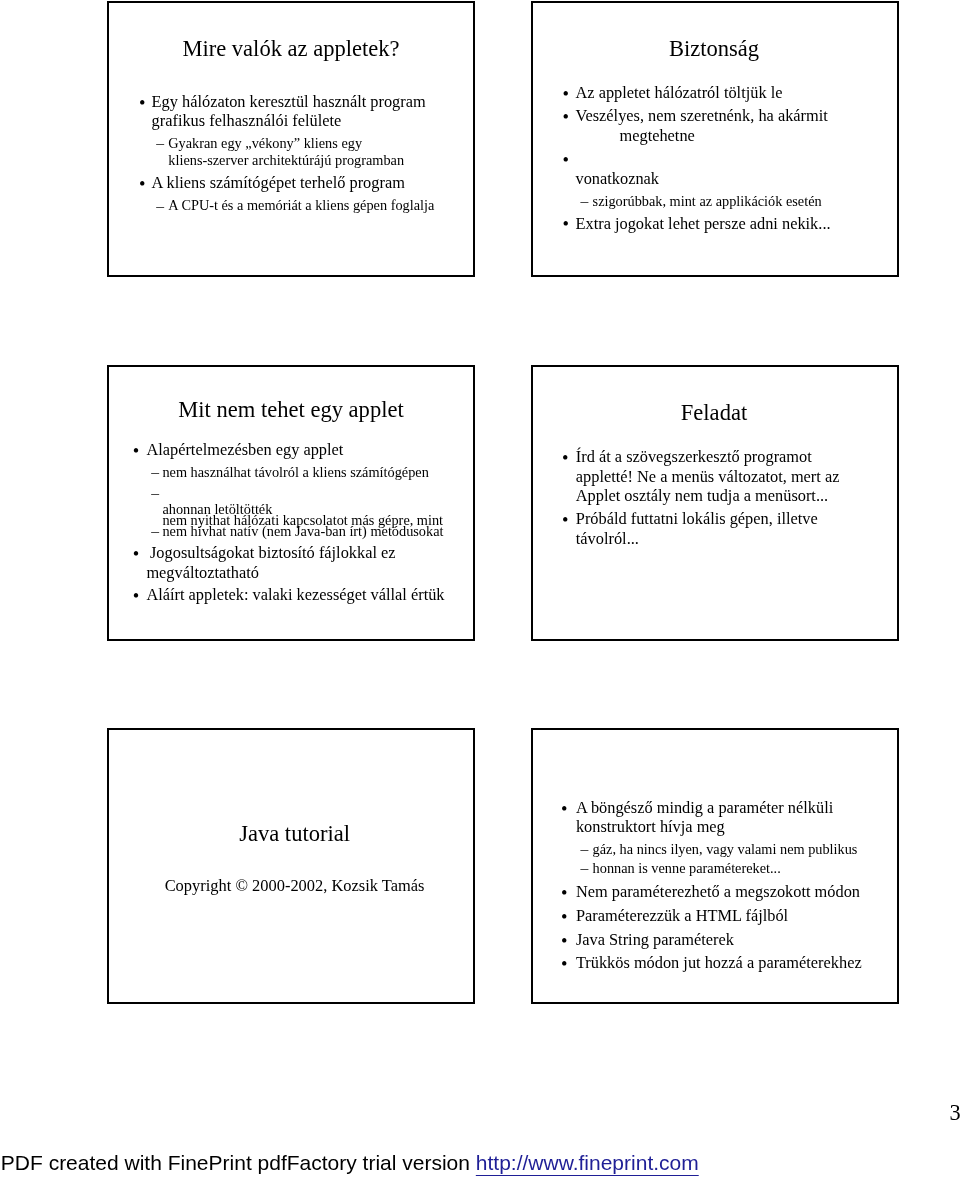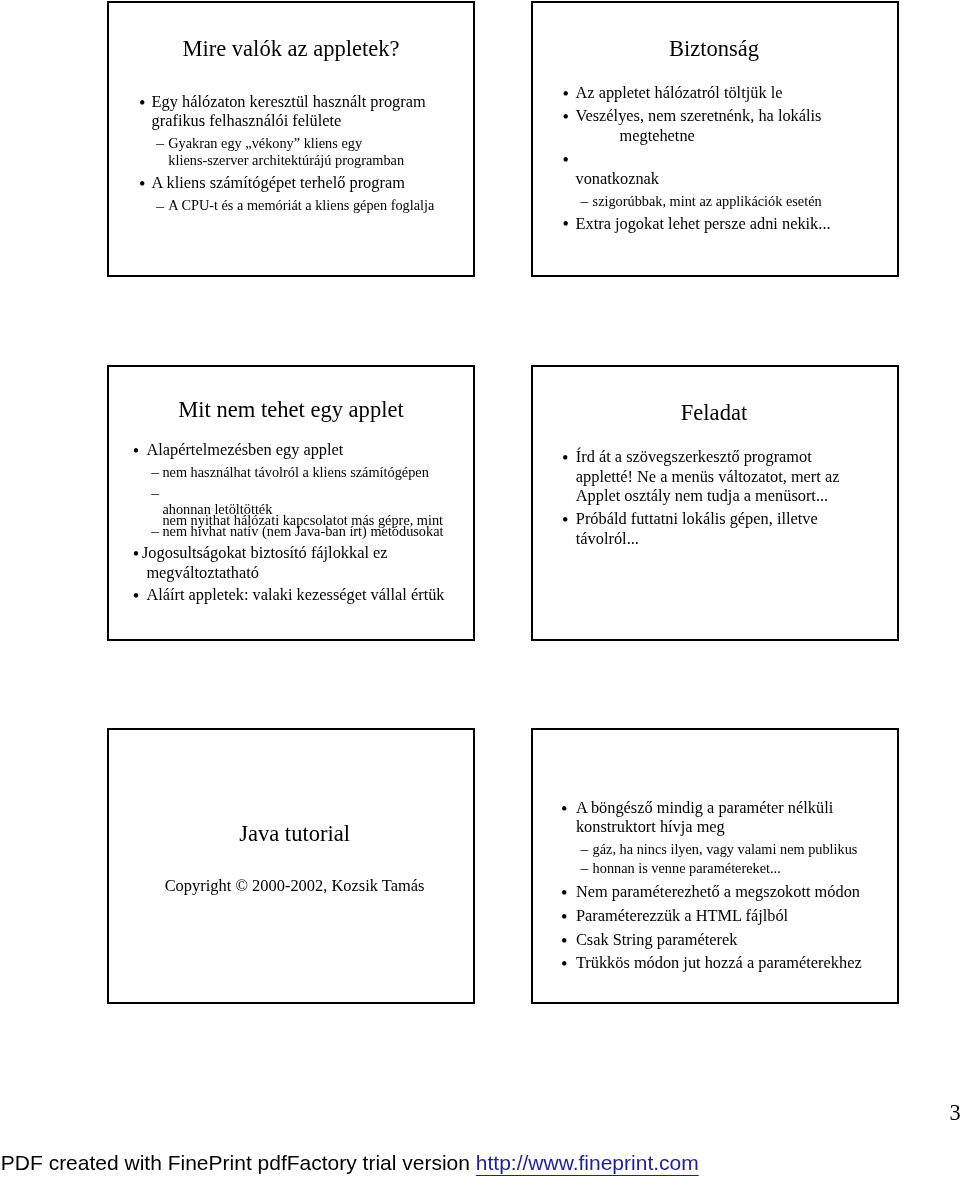--- a/index.html
+++ b/index.html
@@ -88,42 +88,42 @@
   <div class="bul" style="left:139.3px;top:176.8px;">•</div>
   <div class="ln lv1" style="left:151.6px;top:175.3px;">A kliens számítógépet terhelő program</div>
   <div class="dsh" style="left:156.3px;top:198.3px;">–</div>
   <div class="ln lv2" style="left:168.3px;top:198.3px;">A CPU-t és a memóriát a kliens gépen foglalja</div>
 
   <div class="slide" style="left:531px;top:1px;"></div>
   <div class="ttl" style="left:531px;top:38.1px;">Biztonság</div>
   <div class="bul" style="left:562.7px;top:86.4px;">•</div>
   <div class="ln lv1" style="left:575.5px;top:84.9px;">Az appletet hálózatról töltjük le</div>
   <div class="bul" style="left:562.7px;top:109.8px;">•</div>
-  <div class="ln lv1" style="left:575.5px;top:108.3px;">Veszélyes, nem szeretnénk, ha lokális</div>
+  <div class="ln lv1" style="left:575.5px;top:108.3px;">Veszélyes, nem szeretnénk, ha akármit</div>
   <div class="ln lv1" style="left:575.5px;top:127.9px;padding-left:44px;">megtehetne</div>
   <div class="bul" style="left:562.7px;top:153px;">•</div>
   <div class="ln lv1" style="left:575.5px;top:171.2px;">vonatkoznak</div>
   <div class="dsh" style="left:580.4px;top:193.7px;">–</div>
   <div class="ln lv2" style="left:592.6px;top:193.7px;">szigorúbbak, mint az applikációk esetén</div>
   <div class="bul" style="left:562.7px;top:217px;">•</div>
   <div class="ln lv1" style="left:575.5px;top:215.5px;">Extra jogokat lehet persze adni nekik...</div>
 
   <div class="slide" style="left:107px;top:365px;"></div>
   <div class="ttl" style="left:108px;top:398.5px;">Mit nem tehet egy applet</div>
   <div class="bul" style="left:133.1px;top:443.8px;">•</div>
   <div class="ln lv1" style="left:146.4px;top:442.3px;">Alapértelmezésben egy applet</div>
   <div class="dsh" style="left:151.3px;top:465.2px;">–</div>
   <div class="ln lv2" style="left:162.4px;top:465.2px;">nem használhat távolról a kliens számítógépen</div>
   <div class="dsh" style="left:151.3px;top:485.4px;">–</div>
   <div class="ln lv2" style="left:162.4px;top:513px;">nem nyithat hálózati kapcsolatot más gépre, mint</div>
   <div class="ln lv2" style="left:162.4px;top:501.9px;">ahonnan letöltötték</div>
   <div class="dsh" style="left:151.3px;top:523.5px;">–</div>
   <div class="ln lv2" style="left:162.4px;top:523.5px;">nem hívhat natív (nem Java-ban írt) metódusokat</div>
   <div class="bul" style="left:133.1px;top:546.8px;">•</div>
-  <div class="ln lv1" style="left:142px;top:545.3px;">Jogosultságokat biztosító fájlokkal ez</div>
+  <div class="ln lv1" style="left:150px;top:545.3px;">Jogosultságokat biztosító fájlokkal ez</div>
   <div class="ln lv1" style="left:146.4px;top:564.8px;">megváltoztatható</div>
   <div class="bul" style="left:133.1px;top:588.2px;">•</div>
   <div class="ln lv1" style="left:146.4px;top:586.7px;">Aláírt appletek: valaki kezességet vállal értük</div>
 
   <div class="slide" style="left:531px;top:365px;"></div>
   <div class="ttl" style="left:531px;top:402px;">Feladat</div>
   <div class="bul" style="left:562.4px;top:450.2px;">•</div>
   <div class="ln lv1" style="left:575.8px;top:448.7px;">Írd át a szövegszerkesztő programot</div>
   <div class="ln lv1" style="left:575.8px;top:468.5px;">appletté! Ne a menüs változatot, mert az</div>
   <div class="ln lv1" style="left:575.8px;top:487.8px;">Applet osztály nem tudja a menüsort...</div>
@@ -141,20 +141,20 @@
   <div class="ln lv1" style="left:575.9px;top:819.3px;">konstruktort hívja meg</div>
   <div class="dsh" style="left:580.4px;top:841.6px;">–</div>
   <div class="ln lv2" style="left:592.6px;top:841.6px;">gáz, ha nincs ilyen, vagy valami nem publikus</div>
   <div class="dsh" style="left:580.4px;top:861.2px;">–</div>
   <div class="ln lv2" style="left:592.6px;top:861.2px;">honnan is venne paramétereket...</div>
   <div class="bul" style="left:561.3px;top:885.6px;">•</div>
   <div class="ln lv1" style="left:575.9px;top:884.1px;">Nem paraméterezhető a megszokott módon</div>
   <div class="bul" style="left:561.3px;top:909.6px;">•</div>
   <div class="ln lv1" style="left:575.9px;top:908.1px;">Paraméterezzük a HTML fájlból</div>
   <div class="bul" style="left:561.3px;top:933.2px;">•</div>
-  <div class="ln lv1" style="left:575.9px;top:931.7px;">Csak String paraméterek</div>
+  <div class="ln lv1" style="left:575.9px;top:931.7px;">Java String paraméterek</div>
   <div class="bul" style="left:561.3px;top:956.7px;">•</div>
   <div class="ln lv1" style="left:575.9px;top:955.2px;">Trükkös módon jut hozzá a paraméterekhez</div>
 
   <div class="footer" style="left:0.8px;top:1152px;"><span>PDF created with FinePrint pdfFactory trial version </span><span class="lnk">http://www.fineprint.com</span></div>
 
   <div class="pagenum" style="left:949.4px;top:1101.8px;">3</div>
 </div>
 
 </body></html>

